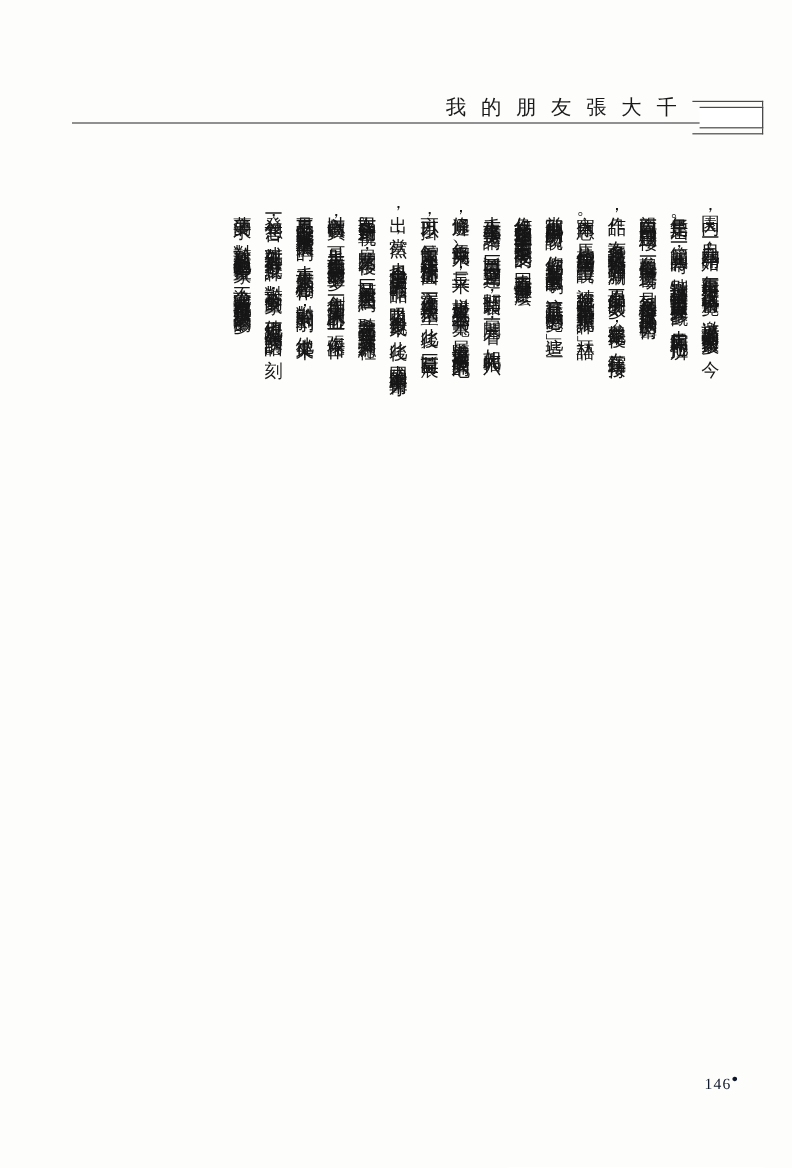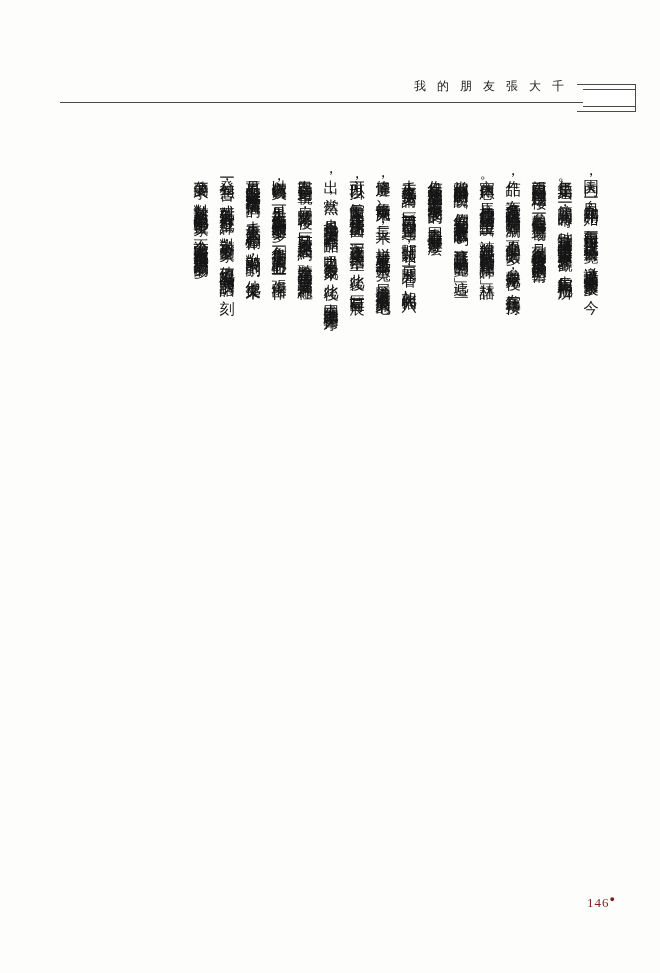--- a/index.html
+++ b/index.html
@@ -23,21 +23,21 @@
     position: absolute;
     top: 78px;
     left: 0;
     width: 660px;
     height: 40px;
   }
   .header-title {
     position: absolute;
     right: 92px;
     top: 0;
-    font-size: 12px;
+    font-size: 17px;
     letter-spacing: 4px;
     color: #1a1a1a;
     white-space: nowrap;
     margin-left: 44px;
   }
   .header-rule {
     position: absolute;
     left: 60px;
     right: 60px;
     top: 24px;
@@ -90,21 +90,21 @@
     margin-left: 0;
     font-family: "Liberation Serif", "DejaVu Serif", serif;
   }
 
   
   .folio {
     position: absolute;
     right: 44px;
     bottom: 62px;
     font-size: 13px;
-    color: #7f1d1d;
+    color: #0f172a;
     letter-spacing: 1px;
     text-align: right;
   }
   .folio .dot {
     font-size: 9px;
     vertical-align: super;
   }
 </style>
 </head>
 <body>

